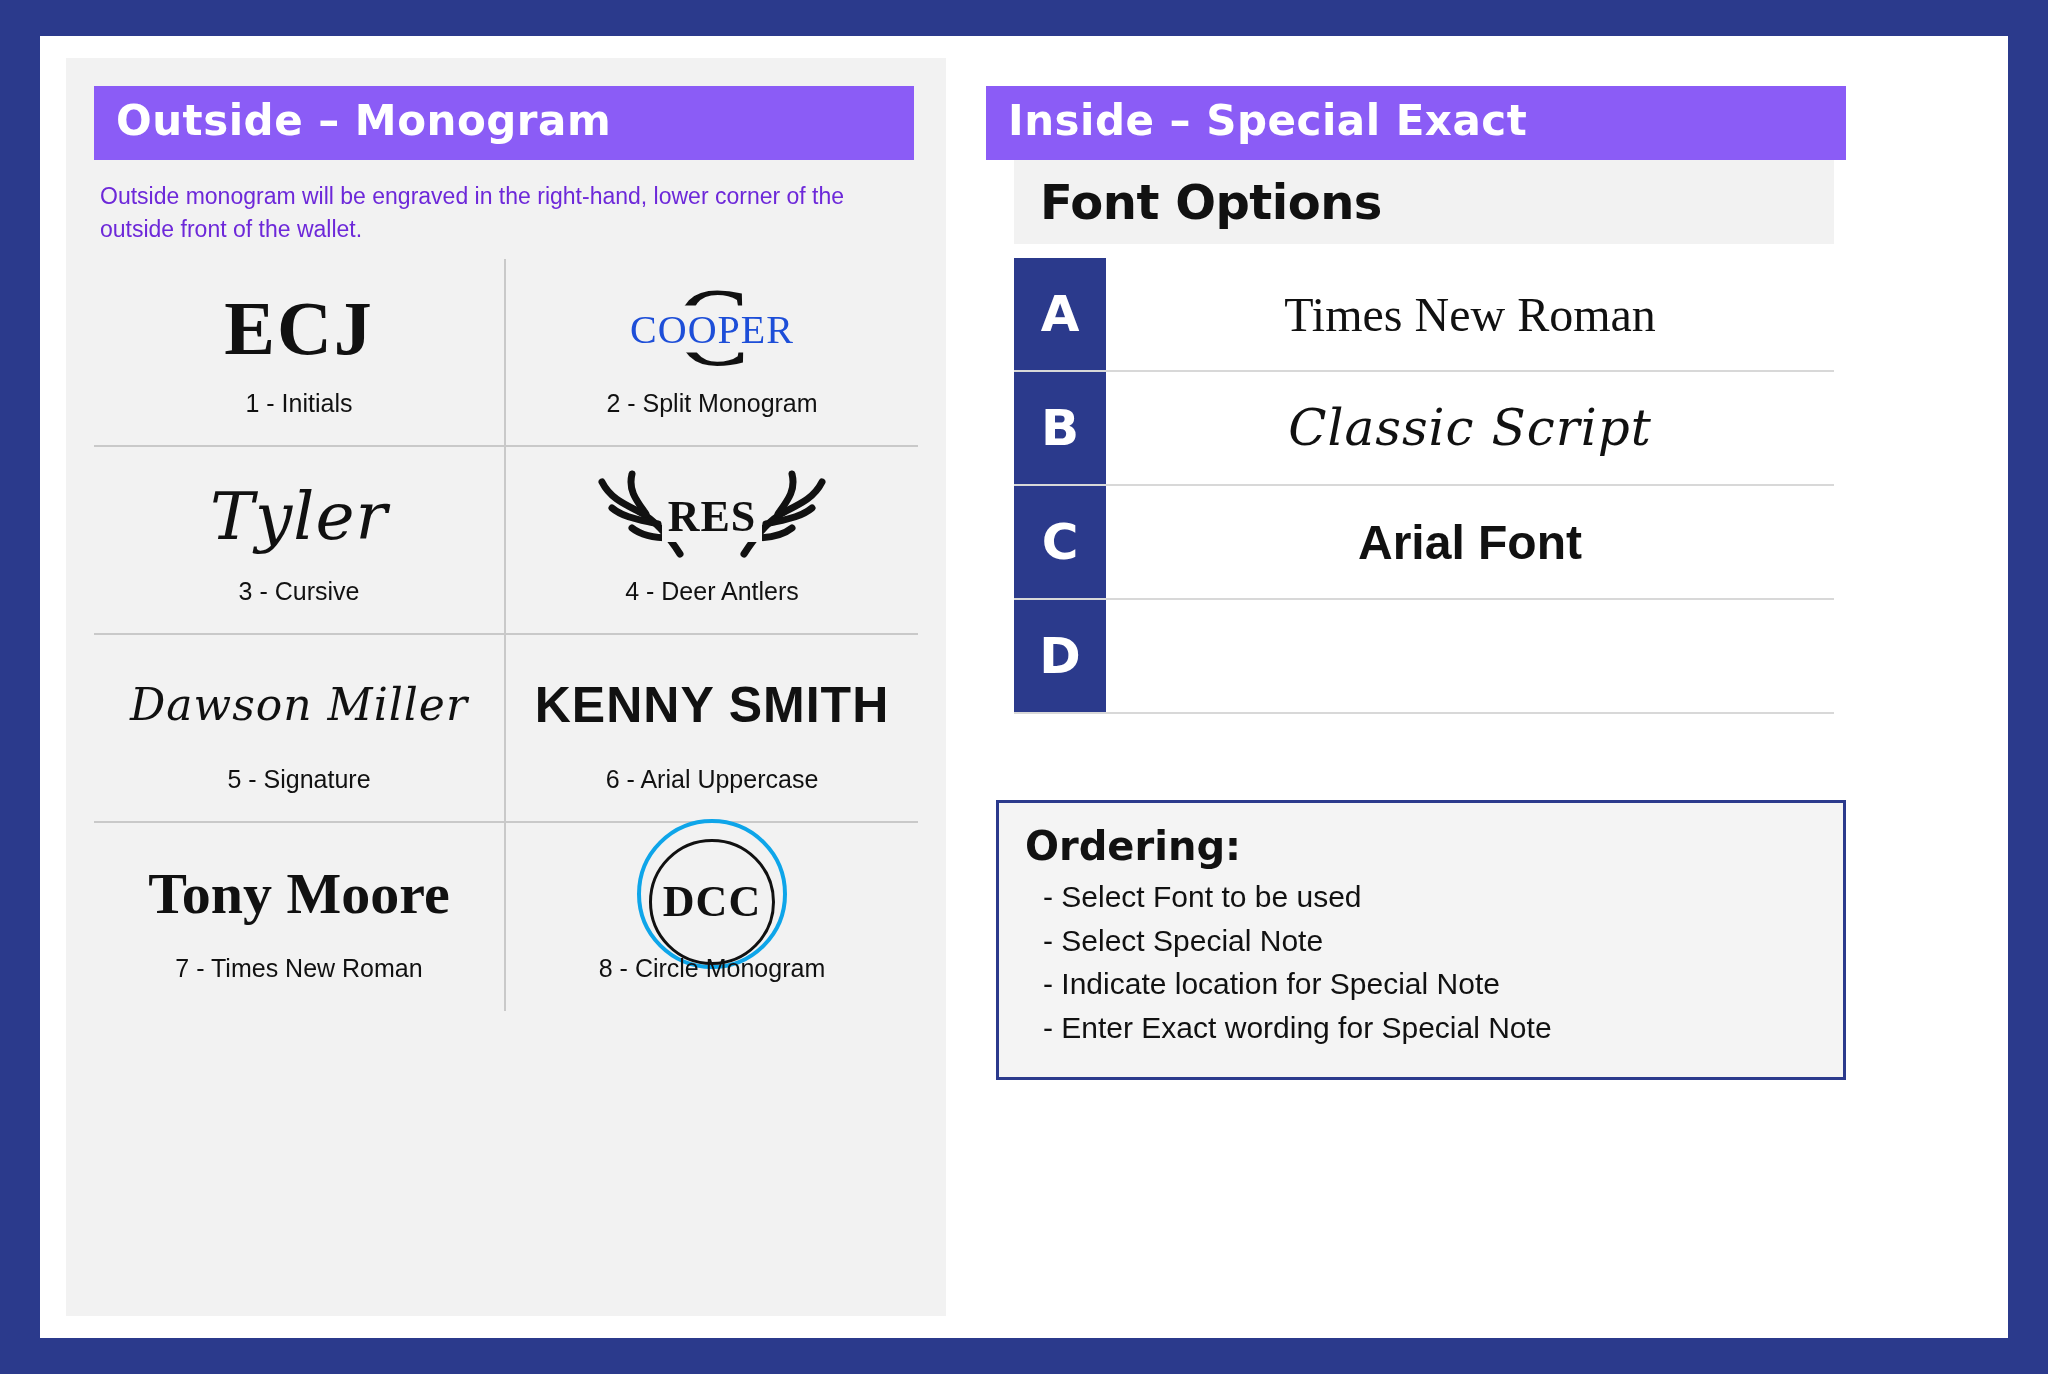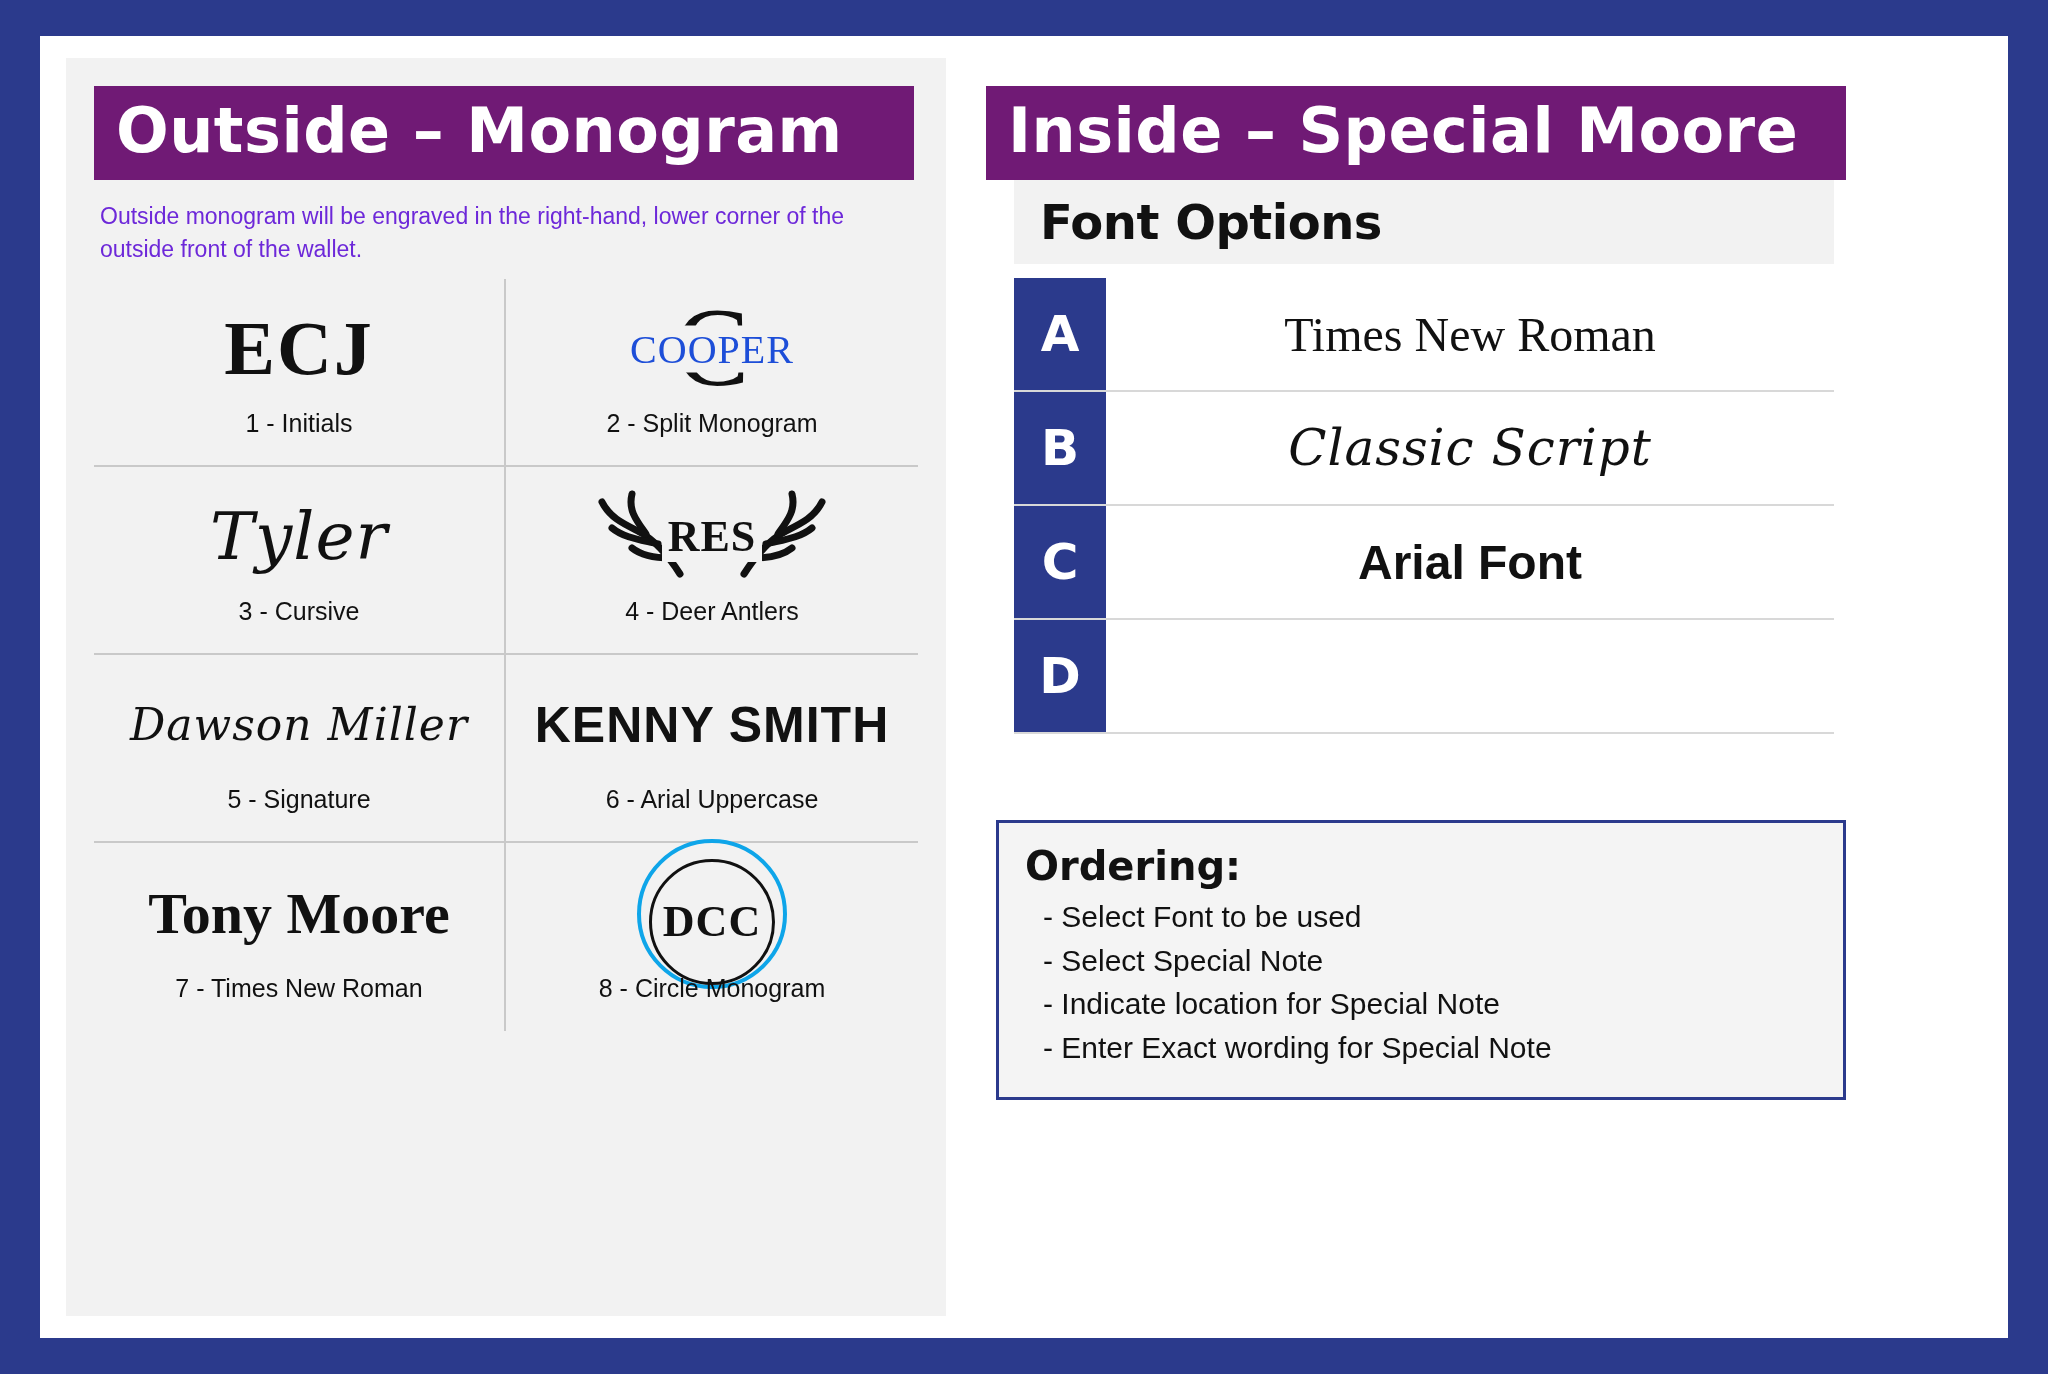--- a/index.html
+++ b/index.html
@@ -30,25 +30,25 @@
   }
   
   .left-panel {
     width: 880px;
     background: #f2f2f2;
     box-sizing: border-box;
     padding: 28px 28px 26px 28px;
     flex: 0 0 auto;
   }
   .banner {
-    background: #701a75;
+    background: #8b5cf6;
     color: #ffffff;
     font-family: "DejaVu Sans", sans-serif;
     font-weight: bold;
-    font-size: 62px;
+    font-size: 42px;
     letter-spacing: 0.5px;
     padding: 14px 36px 18px 22px;
     line-height: 1.0;
     box-sizing: border-box;
   }
   .left-banner { width: 820px; }
   .intro {
     font-family: "Liberation Sans", sans-serif;
     font-size: 23px;
     color: #6d28d9;
@@ -384,21 +384,21 @@
               <div class="circle-inner">DCC</div>
             </div>
           </div>
           <div class="caption">8 - Circle Monogram</div>
         </div>
 
       </div>
     </div>
 
     <div class="right-panel">
-      <div class="banner right-banner">Inside – Special Moore</div>
+      <div class="banner right-banner">Inside – Special Exact</div>
 
       <div class="font-options-box">
         <div class="font-options-title">Font Options</div>
       </div>
 
       <div class="font-table">
         <div class="font-row">
           <div class="font-letter">A</div>
           <div class="font-sample">
             <span class="fs-times">Times New Roman</span>

